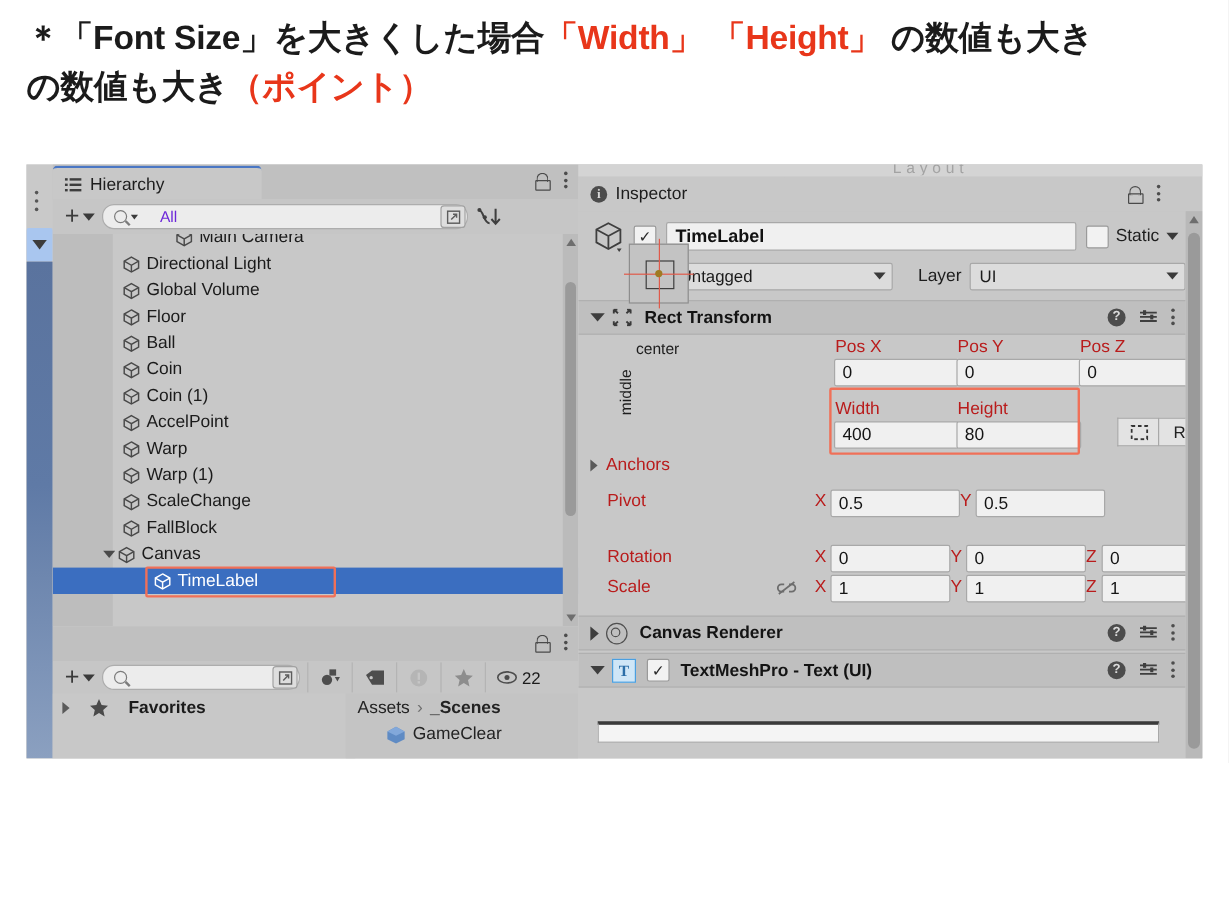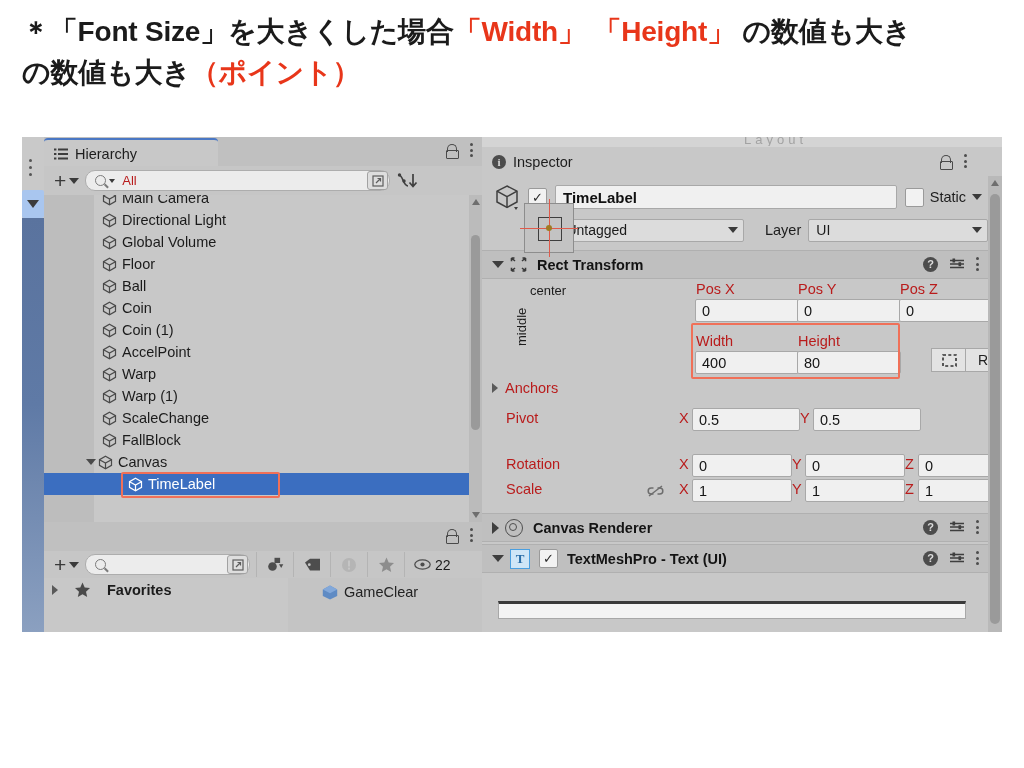--- a/index.html
+++ b/index.html
@@ -52,21 +52,21 @@
                 display:flex;align-items:center;}
   .plus-btn{display:flex;align-items:center;gap:3px;padding:0 6px 0 10px;}
   .plus{font-size:21px;color:#3a3a3a;line-height:1;font-weight:400;}
   .caret{width:0;height:0;border-left:5px solid transparent;border-right:5px solid transparent;
          border-top:6px solid #3a3a3a;}
   .searchbox{position:relative;height:19px;background:#ececec;border:1px solid #adadad;
              border-radius:10px;display:flex;align-items:center;padding:0 2px 0 9px;}
   .mag{width:9px;height:9px;border:1.6px solid #7b7b7b;border-radius:50%;position:relative;flex:0 0 auto;}
   .mag::after{content:"";position:absolute;right:-4px;bottom:-2px;width:5px;height:1.6px;
               background:#7b7b7b;transform:rotate(45deg);}
-  .search-ph{font-size:13px;color:#b91c1c;margin-left:7px;}
+  .search-ph{font-size:13px;color:#6d28d9;margin-left:18px;}
   .sb-right{position:absolute;right:1px;top:0px;width:19px;height:17px;border:1px solid #a2a2a2;
             border-radius:3px;background:#dedede;display:flex;align-items:center;justify-content:center;}
   .sb-right svg{display:block;}
   .sortico{width:22px;height:20px;margin-left:6px;position:relative;}
 
   #hier-body{position:absolute;left:0;top:58px;width:438px;height:327px;background:#c8c8c8;overflow:hidden;}
   .gutter{position:absolute;left:0;top:0;width:50px;height:327px;background:#bdbdbd;}
   .hrow{position:absolute;left:0;width:438px;height:22px;display:flex;align-items:center;
         font-size:14.5px;color:#1b1b1b;white-space:nowrap;}
   .hrow.sel{background:#3b6ec0;color:#ffffff;}
@@ -234,21 +234,21 @@
           <circle cx="3.5" cy="4" r="1.7" fill="#3f3f3f"></circle>
             <circle cx="8" cy="10" r="1.7" fill="#3f3f3f"></circle>
           <path d="M17 3 V15 M13.5 11.5 L17 15.5 L20.5 11.5" stroke="#3f3f3f" stroke-width="1.7" fill="none"></path>
         </svg>
       </div>
     </div>
 
     <div id="hier-body">
       <div class="gutter"></div>
       <div id="hier-rows">
-          <div class="hrow" style="top: -8px;">
+          <div class="hrow" style="top: -8px; padding-left: 44px;">
             <span style="display:inline-block;width:58px"></span>
             <svg class="cube" viewBox="0 0 16 16">
               <path d="M8 1.4 L14.4 5 V11 L8 14.6 L1.6 11 V5 Z" fill="none" stroke="#4a4a4a" stroke-width="1.3"></path>
               <path d="M1.6 5 L8 8.6 L14.4 5 M8 8.6 V14.6" fill="none" stroke="#4a4a4a" stroke-width="1.3"></path>
             </svg>
             <span>Main Camera</span>
           </div>
           <div class="hrow" style="top: 14px; align-items: center;">
             <span style="display:inline-block;width:58px"></span>
             <svg class="cube" viewBox="0 0 16 16">
@@ -427,20 +427,25 @@
       <div class="fav">
         <div class="fav-inner">
           <span class="tri-r"></span>
           <svg width="17" height="16" viewBox="0 0 17 16">
             <path d="M8.5 0.6 L10.7 5.6 L16 6.1 L12 9.7 L13.2 15 L8.5 12.2 L3.8 15 L5 9.7 L1 6.1 L6.3 5.6 Z" fill="#4a4a4a"></path>
           </svg>
           <span>Favorites</span>
         </div>
       </div>
       <div class="projright">
+        <div class="crumb">
+          <span>Assets</span>
+          <span class="sep">›</span>
+          <b>_Scenes</b>
+        </div>
         <div class="asset-row">
           <svg width="16" height="15" viewBox="0 0 16 15">
             <path d="M8 0.6 L15.2 4.6 V11 L8 14.6 L0.8 11 V4.6 Z" fill="#5f8bc4"></path>
             <path d="M8 0.6 L15.2 4.6 L8 8.2 L0.8 4.6 Z" fill="#82a8da"></path>
           </svg>
           <span>GameClear</span>
         </div>
       </div>
     </div>
   </div>

